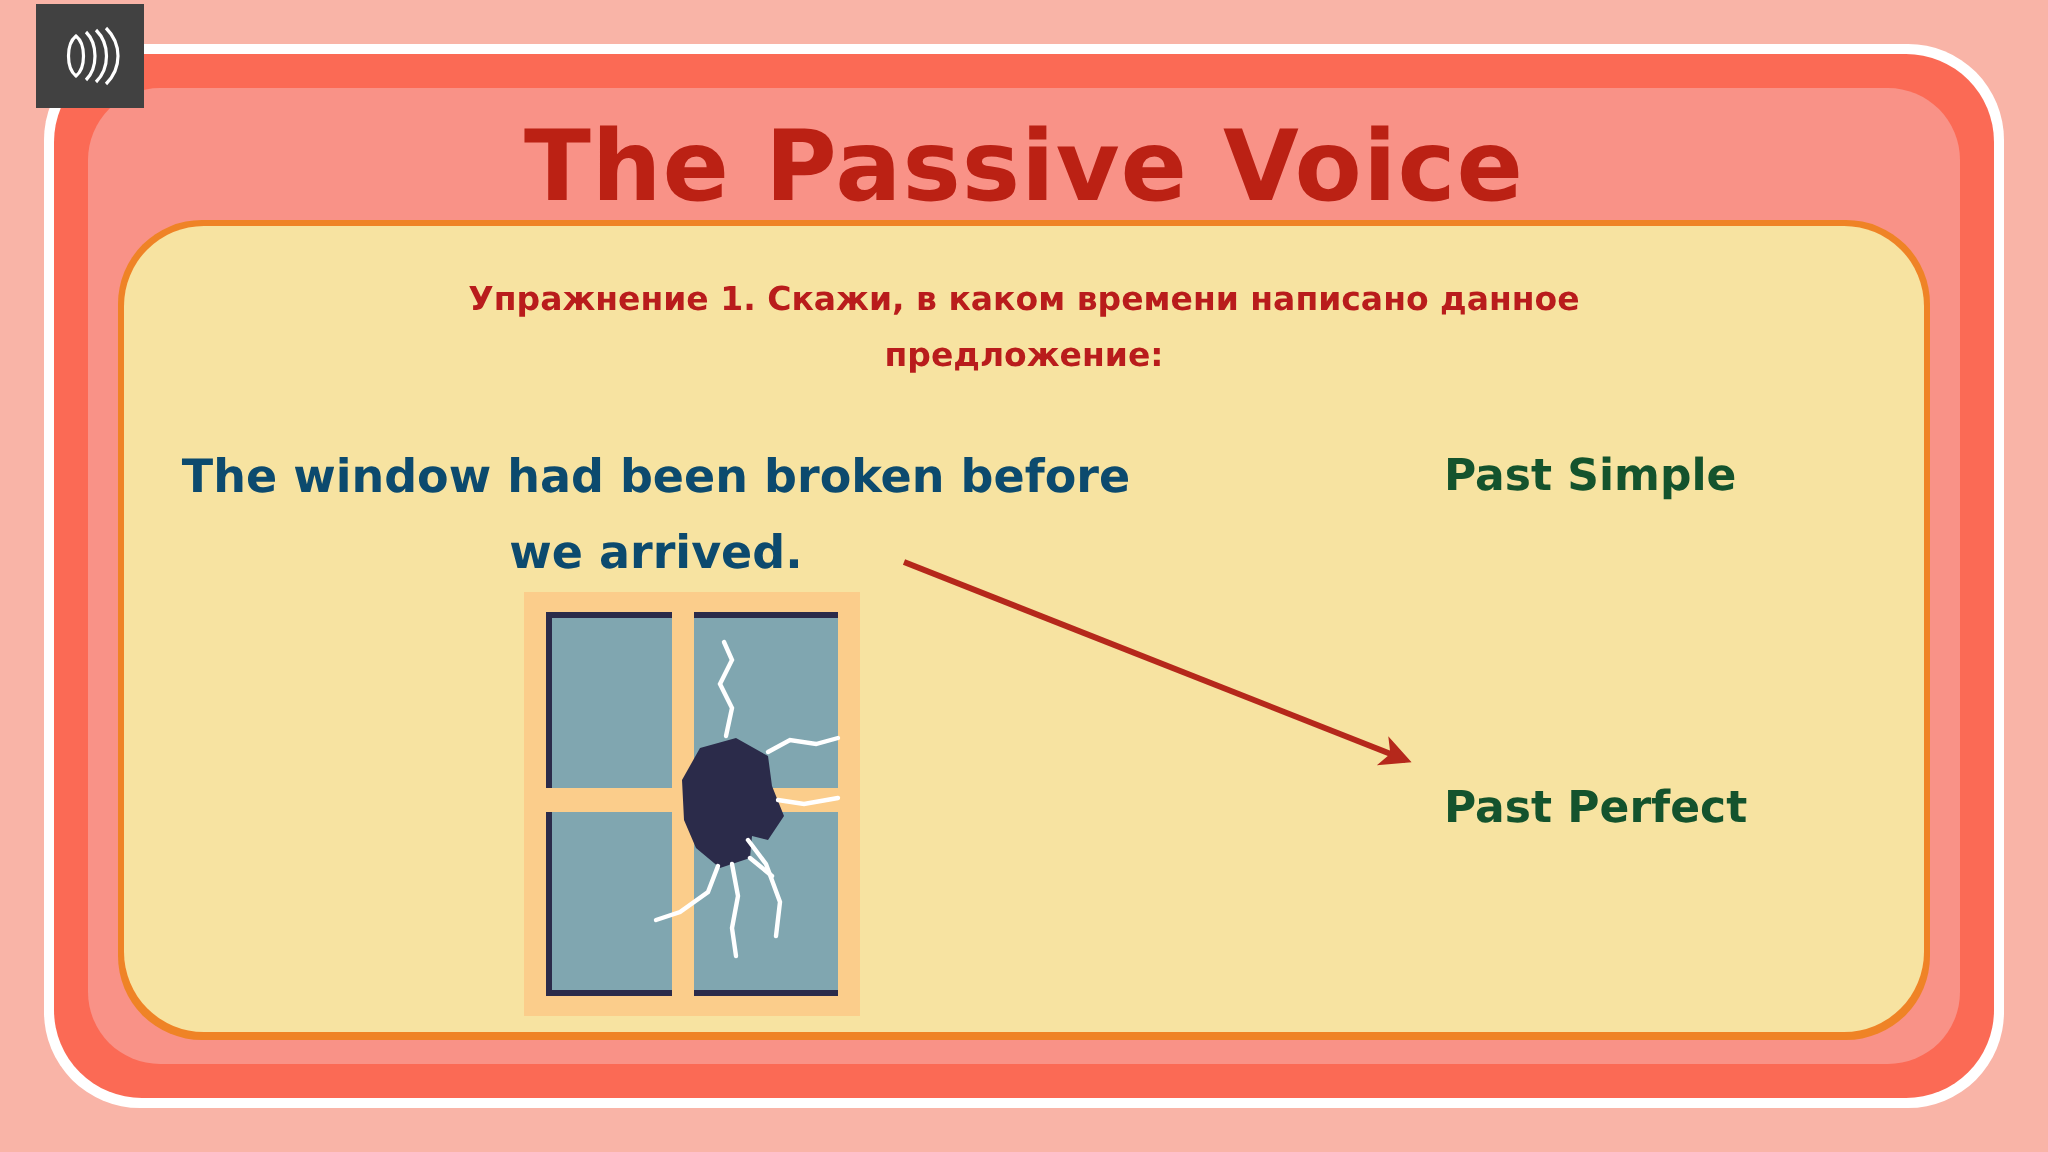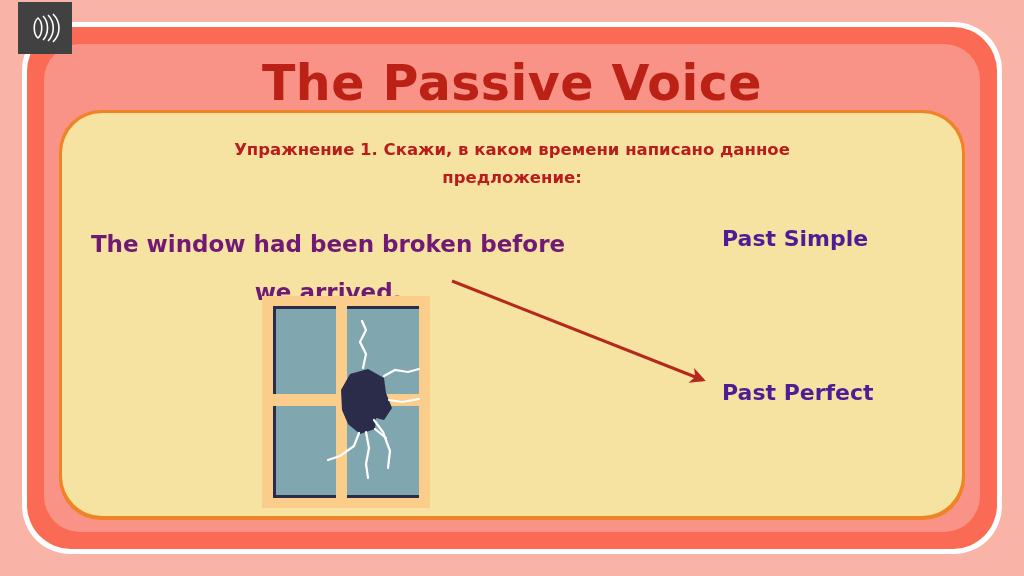--- a/index.html
+++ b/index.html
@@ -113,35 +113,35 @@
   
   .sentence {
     position: absolute;
     left: 78px;
     top: 220px;
     width: 500px;
     text-align: center;
     font-family: "DejaVu Sans", sans-serif;
     font-size: 23px;
     font-weight: bold;
-    line-height: 48px;
-    color: #701a75;
+    line-height: 38px;
+    color: #0c4a6e;
   }
 
   
   .option {
     position: absolute;
     font-family: "DejaVu Sans", sans-serif;
     font-size: 22px;
     font-weight: bold;
-    color: #4c1d95;
+    color: #14532d;
     white-space: nowrap;
   }
   .option-1 { left: 722px; top: 226px; }
-  .option-2 { left: 722px; top: 380px; }
+  .option-2 { left: 722px; top: 392px; }
 
   
   .arrow-layer {
     position: absolute;
     left: 0;
     top: 0;
     width: 1024px;
     height: 576px;
     pointer-events: none;
   }

